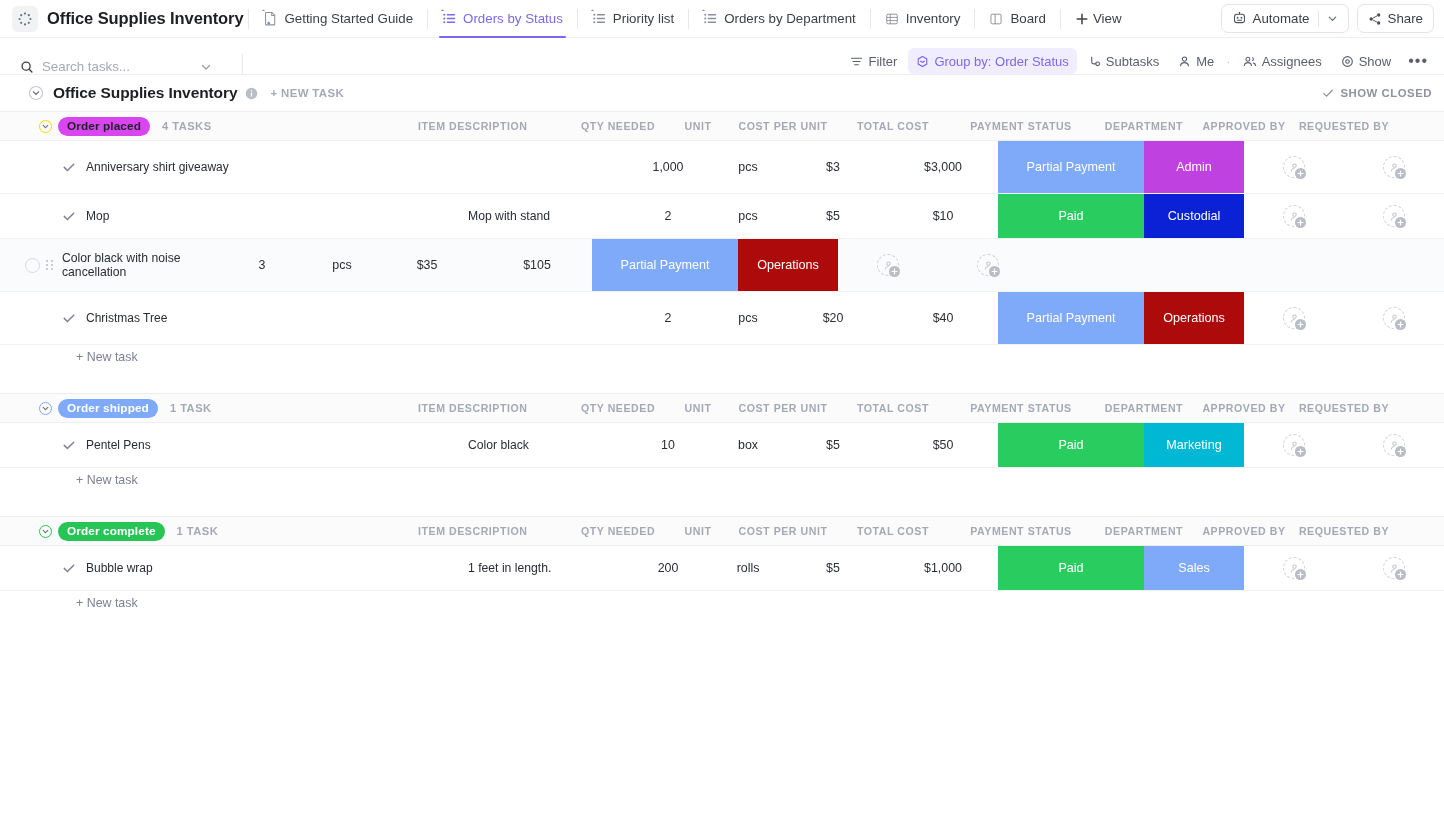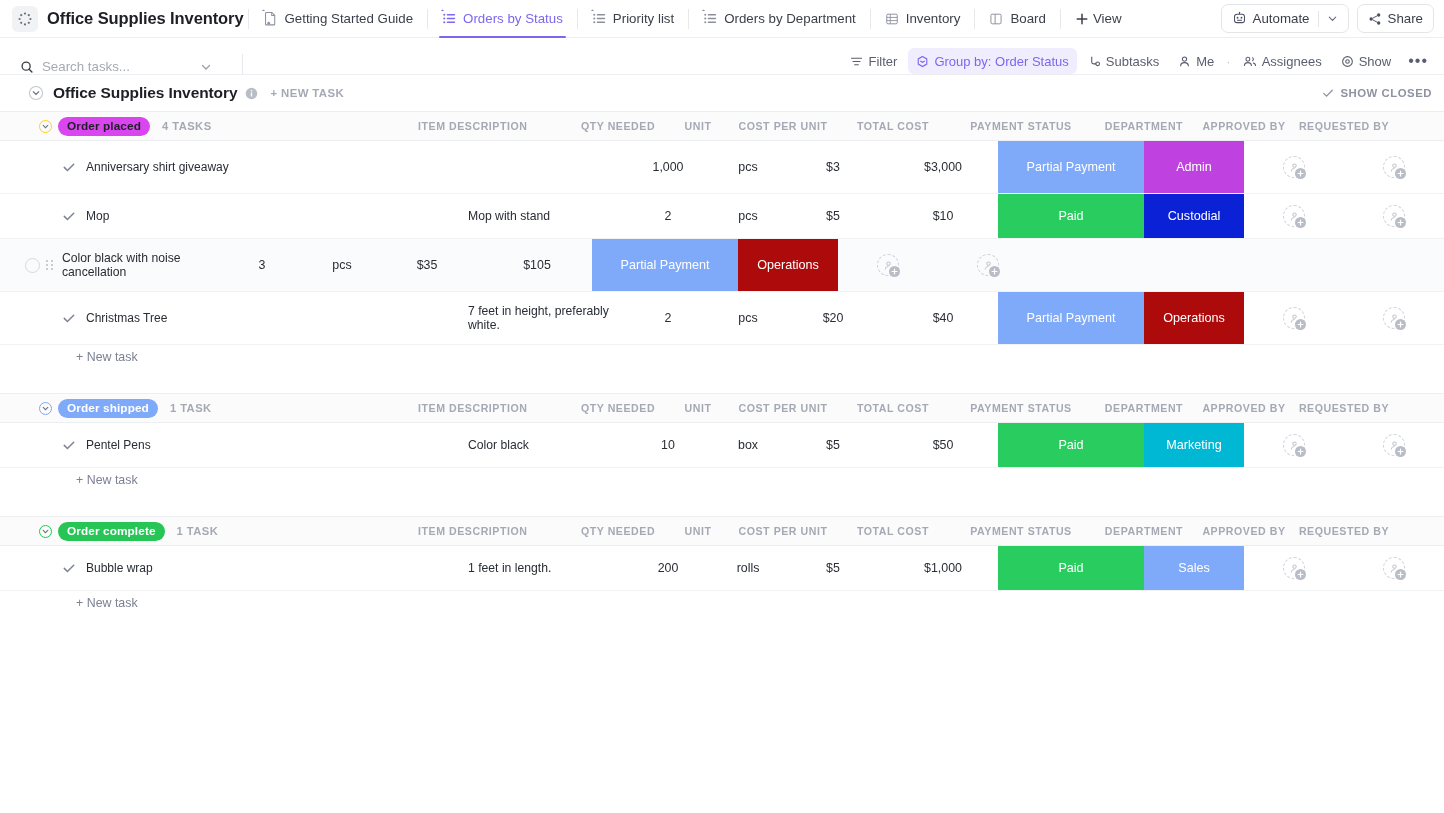--- a/index.html
+++ b/index.html
@@ -613,21 +613,20 @@
     <div class="rail"></div>
     <div class="namecell">
       <span class="check">
         <svg width="14" height="14" viewBox="0 0 16 16">
                 <path d="M2.6 8.4l3.6 3.6L13.4 4.8" fill="none" stroke="#7c8193" stroke-width="1.7" stroke-linecap="round"></path>
               </svg>
       </span>
       <span class="tname">Christmas Tree</span>
 
     </div>
-    <div class="cell desc c-desc">7 feet in height, preferably white.</div>
     <div class="cell c-qty">2</div>
     <div class="cell c-unit">pcs</div>
     <div class="cell c-cpu">$20</div>
     <div class="cell c-tot">$40</div>
     <div class="statuscell c-pay" style="background:#7fa9f9">Partial Payment</div>
     <div class="statuscell c-dep" style="background:#ad0b0b">Operations</div>
     <div class="cell c-app">
             <div class="avatar-ph">
     <svg width="11" height="11" viewBox="0 0 14 14">
       <circle cx="7" cy="4.6" r="2.2" fill="none" stroke="#c3c6ce" stroke-width="1.3"></circle>

